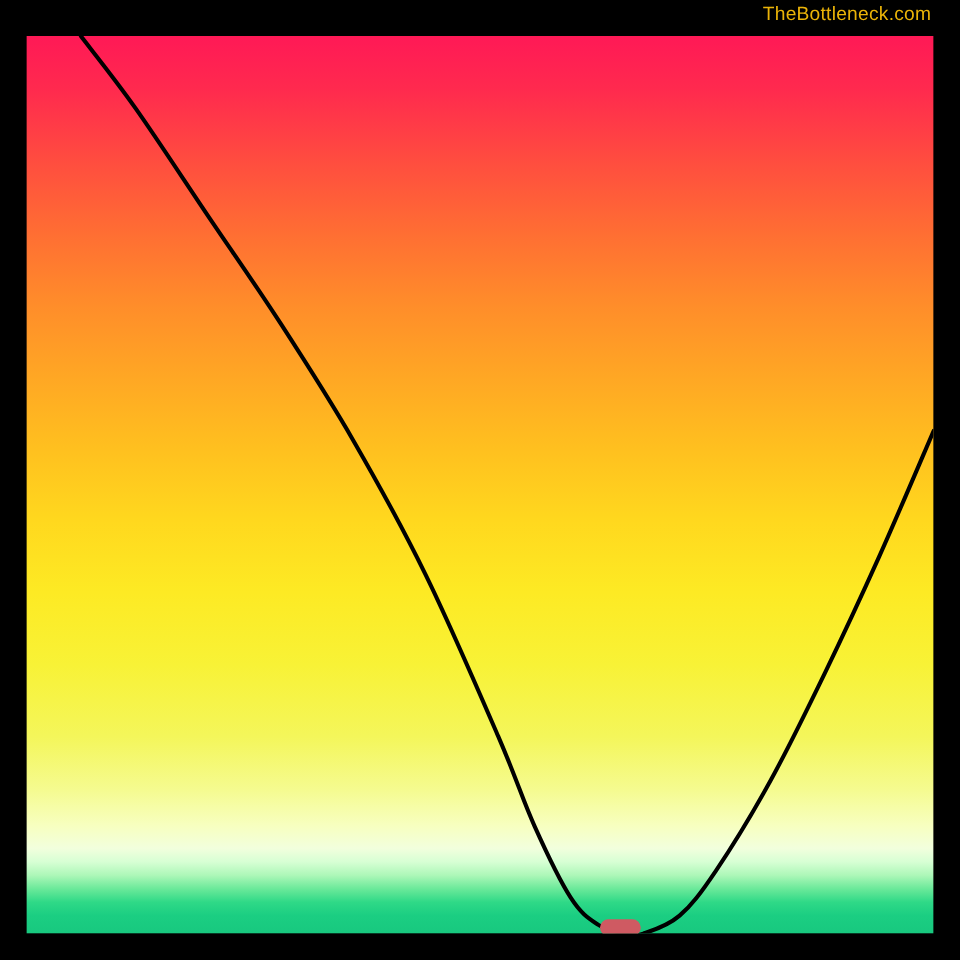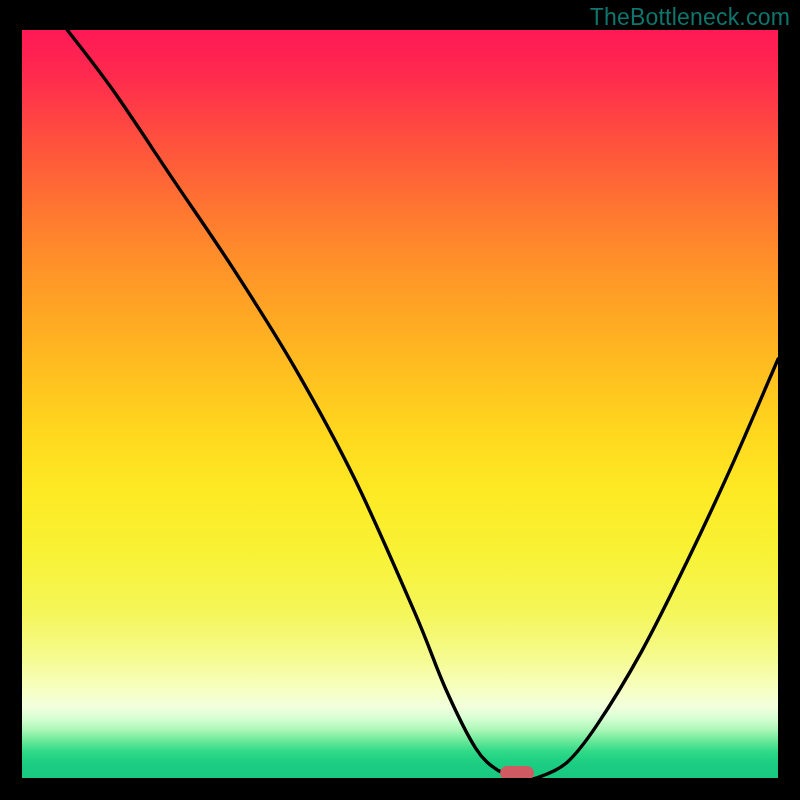--- a/index.html
+++ b/index.html
@@ -12,24 +12,24 @@
   }
   .outer {
     position: relative;
     width: 800px;
     height: 800px;
     background: #000;
   }
   .watermark {
     position: absolute;
     top: 4px;
-    right: 10px;
+    right: 24px;
     font-family: Arial, Helvetica, sans-serif;
-    font-size: 23px;
-    color: #0f766e;
+    font-size: 16px;
+    color: #eab308;
     letter-spacing: 0.2px;
   }
   .plot {
     position: absolute;
     left: 22px;
     top: 30px;
     width: 756px;
     height: 748px;
     overflow: hidden;
   }

